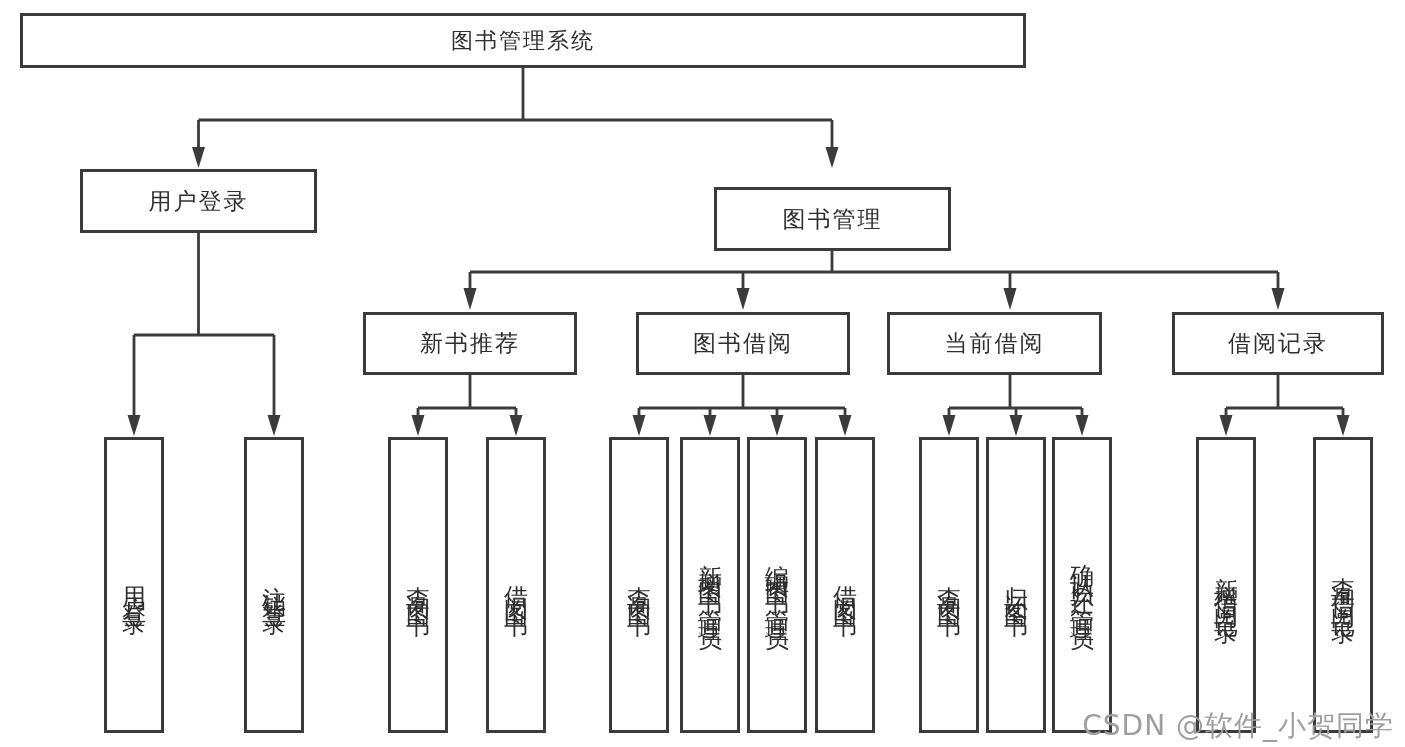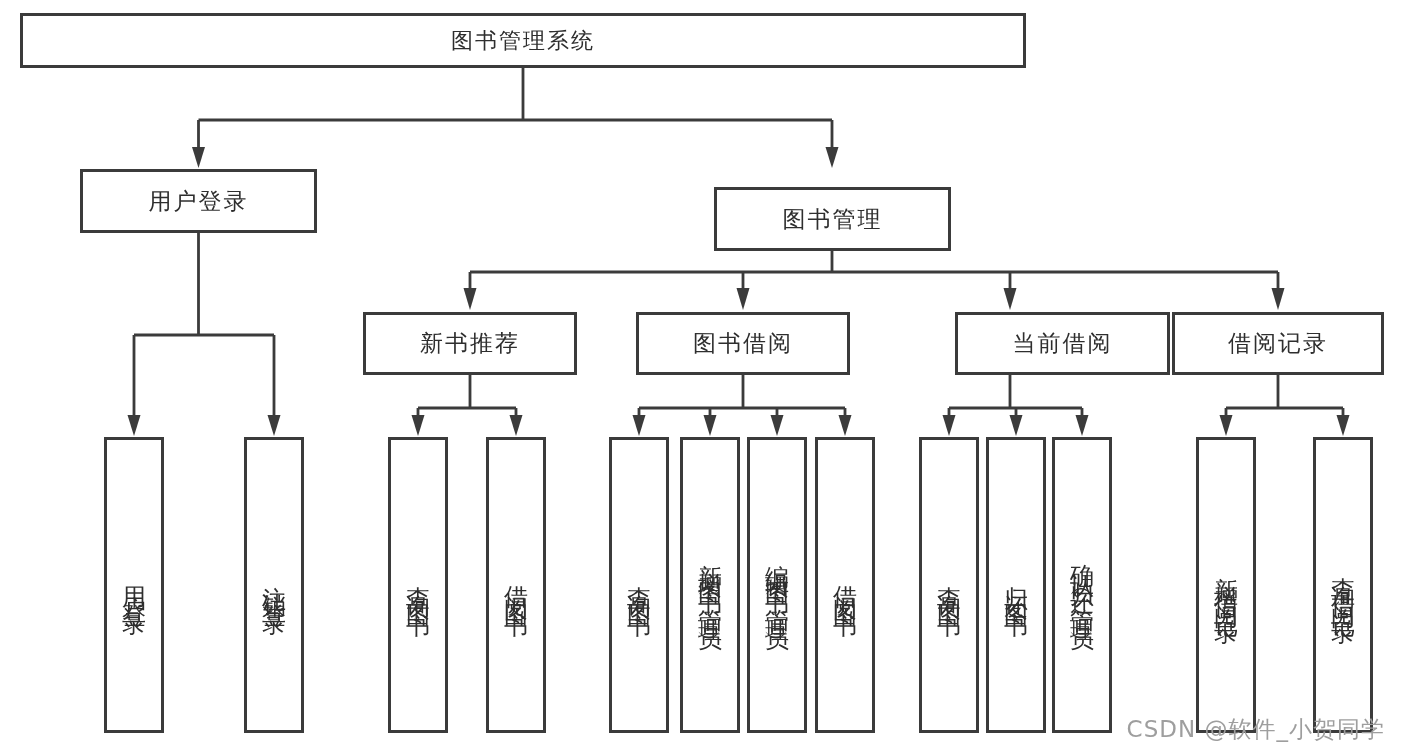--- a/index.html
+++ b/index.html
@@ -24,22 +24,22 @@
   }
   .node span{letter-spacing:2px;}
   .root-box span{font-size:22px;}
   .l2-box span,.l3-box span{font-size:23px;}
   .leaf{width:60px;top:437px;height:296px;}
   .leaf span{
     writing-mode:vertical-rl;text-orientation:mixed;
     font-size:24px;letter-spacing:9px;line-height:1;white-space:nowrap;
   }
   .watermark{
-    position:absolute;right:20px;bottom:2px;color:var(--wm);
-    font-size:23px;letter-spacing:1px;white-space:nowrap;
+    position:absolute;right:11px;bottom:2px;color:var(--wm);
+    font-size:28px;letter-spacing:1px;white-space:nowrap;
   }
 </style>
 </head>
 <body>
 
 <div class="canvas">
 
   <svg class="wires" viewBox="0 0 1405 747">
 
     <path d="M523 68 V120 M198.5 120 H832 M198.5 120 V148 M832 120 V148"></path>
@@ -86,21 +86,21 @@
   <div class="node l2-box" style="left:714px;top:187px;width:237px;height:64px;">
     <span>图书管理</span>
   </div>
 
   <div class="node l3-box" style="left:363px;top:312px;width:214px;height:63px;">
     <span>新书推荐</span>
   </div>
   <div class="node l3-box" style="left:636px;top:312px;width:214px;height:63px;">
     <span>图书借阅</span>
   </div>
-  <div class="node l3-box" style="left:955px;top:312px;width:215px;height:63px;">
+  <div class="node l3-box" style="left:887px;top:312px;width:215px;height:63px;">
     <span>当前借阅</span>
   </div>
   <div class="node l3-box" style="left:1172px;top:312px;width:212px;height:63px;">
     <span>借阅记录</span>
   </div>
 
   <div class="node leaf" style="left:104px;">
     <span>用户登录</span>
   </div>
   <div class="node leaf" style="left:244px;">

